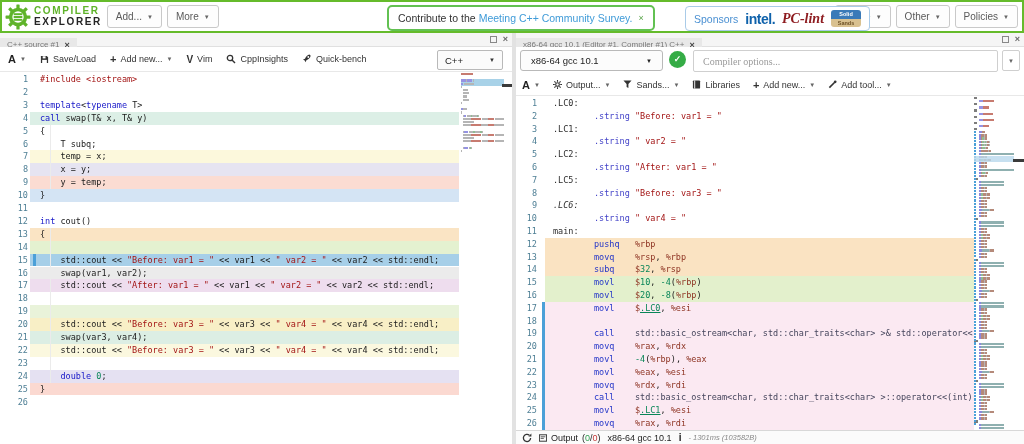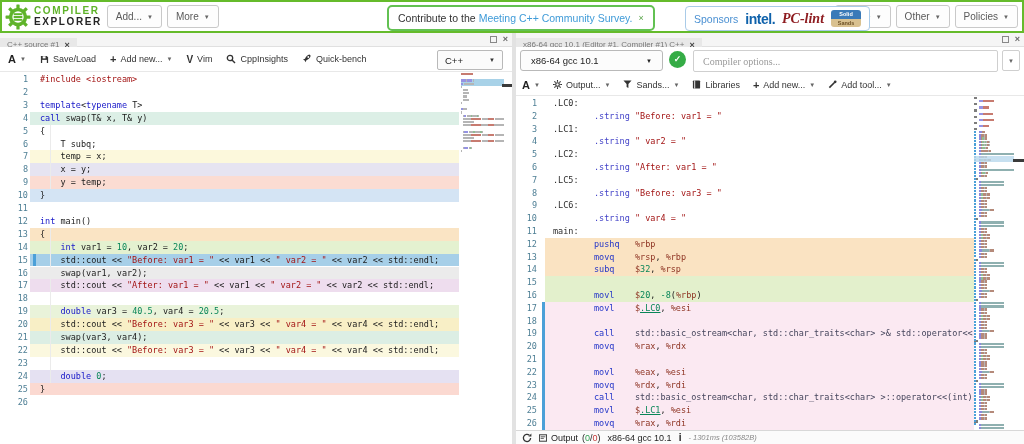--- a/index.html
+++ b/index.html
@@ -242,31 +242,30 @@
         <div class="band" style="left: 30px; width: 429px; height: 12.9px; background: rgb(212, 228, 244);"></div>
         <span class="num" style="left: 0px; width: 28px; line-height: 12.9px;">10</span>
         <span class="codetext" style="left: 40px; line-height: 12.9px;"><span class="t-pl">}</span></span>
       </div>
       <div class="row" style="top: 130px; height: 12.9px; width: 459px;">
         <span class="num" style="left: 0px; width: 28px; line-height: 12.9px;">11</span>
         <span class="codetext" style="left: 40px; line-height: 12.9px;"></span>
       </div>
       <div class="row" style="top: 142.9px; height: 12.9px; width: 459px;">
         <span class="num" style="left: 0px; width: 28px; line-height: 12.9px;">12</span>
-        <span class="codetext" style="left: 40px; line-height: 12.9px;"><span class="t-kw">int</span><span class="t-pl"> main()</span></span>
+        <span class="codetext" style="left: 40px; line-height: 12.9px;"><span class="t-kw">int</span><span class="t-pl"> cout()</span></span>
       </div>
       <div class="row" style="top: 155.8px; height: 12.9px; width: 459px;">
         <div class="band" style="left: 30px; width: 429px; height: 12.9px; background: rgb(250, 228, 196);"></div>
         <span class="num" style="left: 0px; width: 28px; line-height: 12.9px;">13</span>
         <span class="codetext" style="left: 40px; line-height: 12.9px;"><span class="t-pl">{</span></span>
       </div>
       <div class="row" style="top: 168.7px; height: 12.9px; width: 459px;">
         <div class="band" style="left: 30px; width: 429px; height: 12.9px; background: rgb(228, 241, 208);"></div>
         <span class="num" style="left: 0px; width: 28px; line-height: 12.9px;">14</span>
-        <span class="codetext" style="left: 40px; line-height: 12.9px;"><span class="t-pl">    </span><span class="t-kw">int</span><span class="t-pl"> var1 = </span><span class="t-num">10</span><span class="t-pl">, var2 = </span><span class="t-num">20</span><span class="t-pl">;</span></span>
       </div>
       <div class="row" style="top: 181.6px; height: 12.9px; width: 459px;">
         <div class="band" style="left: 30px; width: 429px; height: 12.9px; background: rgb(166, 207, 232);"></div>
         <span class="num" style="left: 0px; width: 28px; line-height: 12.9px;">15</span>
         <div class="bar" style="left: 33px; height: 12.9px;"></div>
         <span class="codetext" style="left: 40px; line-height: 12.9px;"><span class="t-pl">    std::cout &lt;&lt; </span><span class="t-str">"Before: var1 = "</span><span class="t-pl"> &lt;&lt; var1 &lt;&lt; </span><span class="t-str">" var2 = "</span><span class="t-pl"> &lt;&lt; var2 &lt;&lt; std::endl;</span></span>
       </div>
       <div class="row" style="top: 194.5px; height: 12.9px; width: 459px;">
         <div class="band" style="left: 30px; width: 429px; height: 12.9px; background: rgb(235, 235, 235);"></div>
         <span class="num" style="left: 0px; width: 28px; line-height: 12.9px;">16</span>
@@ -277,21 +276,20 @@
         <span class="num" style="left: 0px; width: 28px; line-height: 12.9px;">17</span>
         <span class="codetext" style="left: 40px; line-height: 12.9px;"><span class="t-pl">    std::cout &lt;&lt; </span><span class="t-str">"After: var1 = "</span><span class="t-pl"> &lt;&lt; var1 &lt;&lt; </span><span class="t-str">" var2 = "</span><span class="t-pl"> &lt;&lt; var2 &lt;&lt; std::endl;</span></span>
       </div>
       <div class="row" style="top: 220.3px; height: 12.9px; width: 459px;">
         <span class="num" style="left: 0px; width: 28px; line-height: 12.9px;">18</span>
         <span class="codetext" style="left: 40px; line-height: 12.9px;"></span>
       </div>
       <div class="row" style="top: 233.2px; height: 12.9px; width: 459px;">
         <div class="band" style="left: 30px; width: 429px; height: 12.9px; background: rgb(233, 243, 218);"></div>
         <span class="num" style="left: 0px; width: 28px; line-height: 12.9px;">19</span>
-        <span class="codetext" style="left: 40px; line-height: 12.9px;"><span class="t-pl">    </span><span class="t-kw">double</span><span class="t-pl"> var3 = </span><span class="t-num">40.5</span><span class="t-pl">, var4 = </span><span class="t-num">20.5</span><span class="t-pl">;</span></span>
       </div>
       <div class="row" style="top: 246.1px; height: 12.9px; width: 459px;">
         <div class="band" style="left: 30px; width: 429px; height: 12.9px; background: rgb(248, 239, 198);"></div>
         <span class="num" style="left: 0px; width: 28px; line-height: 12.9px;">20</span>
         <span class="codetext" style="left: 40px; line-height: 12.9px;"><span class="t-pl">    std::cout &lt;&lt; </span><span class="t-str">"Before: var3 = "</span><span class="t-pl"> &lt;&lt; var3 &lt;&lt; </span><span class="t-str">" var4 = "</span><span class="t-pl"> &lt;&lt; var4 &lt;&lt; std::endl;</span></span>
       </div>
       <div class="row" style="top: 259px; height: 12.9px; width: 459px;">
         <div class="band" style="left: 30px; width: 429px; height: 12.9px; background: rgb(220, 238, 228);"></div>
         <span class="num" style="left: 0px; width: 28px; line-height: 12.9px;">21</span>
         <span class="codetext" style="left: 40px; line-height: 12.9px;"><span class="t-pl">    swap(var3, var4);</span></span>
@@ -561,21 +559,21 @@
       <div class="row" style="top: 77.8px; height: 12.8px; width: 458px;">
         <span class="num" style="left: 0px; width: 21px; line-height: 12.8px;">7</span>
         <span class="codetext" style="left: 37px; line-height: 12.8px;"><span class="t-lbl">.LC5:</span></span>
       </div>
       <div class="row" style="top: 90.6px; height: 12.8px; width: 458px;">
         <span class="num" style="left: 0px; width: 21px; line-height: 12.8px;">8</span>
         <span class="codetext" style="left: 37px; line-height: 12.8px;"><span class="t-dir">        .string </span><span class="t-str">"Before: var3 = "</span></span>
       </div>
       <div class="row" style="top: 103.4px; height: 12.8px; width: 458px;">
         <span class="num" style="left: 0px; width: 21px; line-height: 12.8px;">9</span>
-        <span class="codetext" style="left: 37px; line-height: 12.8px;"><span class="t-lbl">.LC6:</span></span>
+        <span class="codetext" style="left: 37px; line-height: 12.8px; font-style: italic;"><span class="t-lbl">.LC6:</span></span>
       </div>
       <div class="row" style="top: 116.2px; height: 12.8px; width: 458px;">
         <span class="num" style="left: 0px; width: 21px; line-height: 12.8px;">10</span>
         <span class="codetext" style="left: 37px; line-height: 12.8px;"><span class="t-dir">        .string </span><span class="t-str">" var4 = "</span></span>
       </div>
       <div class="row" style="top: 129px; height: 12.8px; width: 458px;">
         <span class="num" style="left: 0px; width: 21px; line-height: 12.8px;">11</span>
         <span class="codetext" style="left: 37px; line-height: 12.8px;"><span class="t-lbl">main:</span></span>
       </div>
       <div class="row" style="top: 141.8px; height: 12.8px; width: 458px;">
@@ -589,20 +587,21 @@
         <span class="codetext" style="left: 37px; line-height: 12.8px;"><span class="t-op">        movq    </span><span class="t-reg">%rsp</span><span class="t-pl">, </span><span class="t-reg">%rbp</span></span>
       </div>
       <div class="row" style="top: 167.4px; height: 12.8px; width: 458px;">
         <div class="band" style="left: 29px; width: 429px; height: 12.8px; background: rgb(250, 227, 194);"></div>
         <span class="num" style="left: 0px; width: 21px; line-height: 12.8px;">14</span>
         <span class="codetext" style="left: 37px; line-height: 12.8px;"><span class="t-op">        subq    </span><span class="t-reg">$</span><span class="t-num">32</span><span class="t-pl">, </span><span class="t-reg">%rsp</span></span>
       </div>
       <div class="row" style="top: 180.2px; height: 12.8px; width: 458px;">
         <div class="band" style="left: 29px; width: 429px; height: 12.8px; background: rgb(227, 240, 204);"></div>
         <span class="num" style="left: 0px; width: 21px; line-height: 12.8px;">15</span>
+        <span class="codetext" style="left: 37px; line-height: 12.8px;"><span class="t-op">        movl    </span><span class="t-reg">$</span><span class="t-num">10</span><span class="t-pl">, </span><span class="t-num">-4</span><span class="t-pl">(</span><span class="t-reg">%rbp</span><span class="t-pl">)</span></span>
       </div>
       <div class="row" style="top: 193px; height: 12.8px; width: 458px;">
         <div class="band" style="left: 29px; width: 429px; height: 12.8px; background: rgb(227, 240, 204);"></div>
         <span class="num" style="left: 0px; width: 21px; line-height: 12.8px;">16</span>
         <span class="codetext" style="left: 37px; line-height: 12.8px;"><span class="t-op">        movl    </span><span class="t-reg">$</span><span class="t-num">20</span><span class="t-pl">, </span><span class="t-num">-8</span><span class="t-pl">(</span><span class="t-reg">%rbp</span><span class="t-pl">)</span></span>
       </div>
       <div class="row" style="top: 205.8px; height: 12.8px; width: 458px;">
         <div class="band" style="left: 29px; width: 429px; height: 12.8px; background: rgb(251, 233, 242);"></div>
         <span class="num" style="left: 0px; width: 21px; line-height: 12.8px;">17</span>
         <div class="bar" style="left: 26px; height: 12.8px;"></div>
@@ -622,20 +621,21 @@
       <div class="row" style="top: 244.2px; height: 12.8px; width: 458px;">
         <div class="band" style="left: 29px; width: 429px; height: 12.8px; background: rgb(251, 233, 242);"></div>
         <span class="num" style="left: 0px; width: 21px; line-height: 12.8px;">20</span>
         <div class="bar" style="left: 26px; height: 12.8px;"></div>
         <span class="codetext" style="left: 37px; line-height: 12.8px;"><span class="t-op">        movq    </span><span class="t-reg">%rax</span><span class="t-pl">, </span><span class="t-reg">%rdx</span></span>
       </div>
       <div class="row" style="top: 257px; height: 12.8px; width: 458px;">
         <div class="band" style="left: 29px; width: 429px; height: 12.8px; background: rgb(251, 233, 242);"></div>
         <span class="num" style="left: 0px; width: 21px; line-height: 12.8px;">21</span>
         <div class="bar" style="left: 26px; height: 12.8px;"></div>
+        <span class="codetext" style="left: 37px; line-height: 12.8px;"><span class="t-op">        movl    </span><span class="t-num">-4</span><span class="t-pl">(</span><span class="t-reg">%rbp</span><span class="t-pl">)</span><span class="t-pl">, </span><span class="t-reg">%eax</span></span>
       </div>
       <div class="row" style="top: 269.8px; height: 12.8px; width: 458px;">
         <div class="band" style="left: 29px; width: 429px; height: 12.8px; background: rgb(251, 233, 242);"></div>
         <span class="num" style="left: 0px; width: 21px; line-height: 12.8px;">22</span>
         <div class="bar" style="left: 26px; height: 12.8px;"></div>
         <span class="codetext" style="left: 37px; line-height: 12.8px;"><span class="t-op">        movl    </span><span class="t-reg">%eax</span><span class="t-pl">, </span><span class="t-reg">%esi</span></span>
       </div>
       <div class="row" style="top: 282.6px; height: 12.8px; width: 458px;">
         <div class="band" style="left: 29px; width: 429px; height: 12.8px; background: rgb(251, 233, 242);"></div>
         <span class="num" style="left: 0px; width: 21px; line-height: 12.8px;">23</span>

